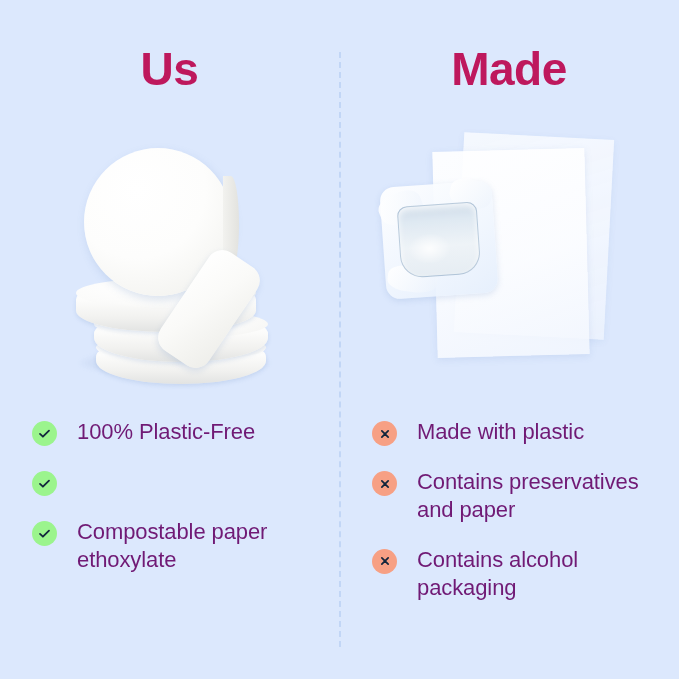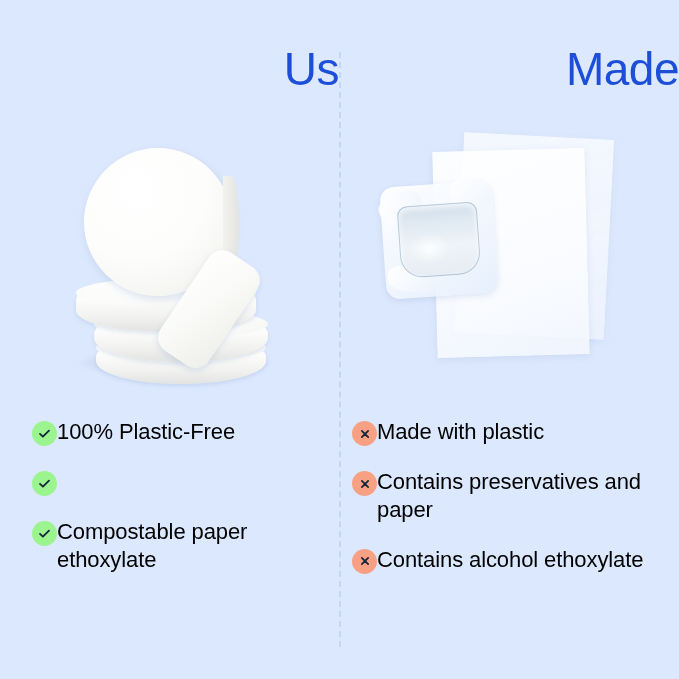--- a/index.html
+++ b/index.html
@@ -28,24 +28,24 @@
     width: 0;
     height: 595px;
     border-left: 2px dashed #c2d6f6;
   }
 
   
   .heading {
     position: absolute;
     top: 46px;
     font-size: 46px;
-    font-weight: 400;
+    font-weight: 700;
     letter-spacing: -0.5px;
-    color: #1d4ed8;
-    text-align: right;
+    color: #be185d;
+    text-align: center;
     line-height: 1;
   }
   .heading.us    { left: 0;     width: 339px; }
   .heading.them  { left: 339px; width: 340px; }
 
   
   .panel-art {
     position: absolute;
     top: 120px;
     height: 280px;
@@ -183,44 +183,45 @@
   .pod-crinkle.c1 { left: -2px; top: 6px;  width: 44px; height: 30px; transform: rotate(-18deg); }
   .pod-crinkle.c2 { left: 70px; top: -2px; width: 42px; height: 28px; transform: rotate(16deg); }
   .pod-crinkle.c3 { left: 2px;  top: 80px; width: 50px; height: 26px; transform: rotate(10deg); }
 
   
   .bullets {
     position: absolute;
     top: 418px;
   }
   .bullets.left  { left: 32px;  width: 290px; }
-  .bullets.right { left: 352px; width: 296px; }
+  .bullets.right { left: 372px; width: 296px; }
 
   .bullet-row {
     display: flex;
     align-items: flex-start;
     margin-bottom: 22px;
   }
   .bullet-icon {
     flex: 0 0 auto;
     width: 25px;
     height: 25px;
     border-radius: 50%;
     display: flex;
     align-items: center;
     justify-content: center;
     margin-top: 3px;
   }
   .bullet-icon.check { background: #9bf48d; }
   .bullet-icon.cross { background: #f7a084; }
   .bullet-icon svg { display: block; }
   .bullet-text {
+    margin-left: 20px;
     font-size: 22px;
     line-height: 1.27;
-    color: #000000;
+    color: #701a75;
     letter-spacing: -0.1px;
   }
 </style>
 </head>
 <body>
 
 <div class="stage">
 
   <div class="divider"></div>
 
@@ -314,18 +315,18 @@
       </span>
       <span class="bullet-text">Contains preservatives and paper</span>
     </div>
 
     <div class="bullet-row">
       <span class="bullet-icon cross">
         <svg width="14" height="14" viewBox="0 0 16 16" aria-hidden="true">
           <path d="M4.4 4.4 L11.6 11.6 M11.6 4.4 L4.4 11.6" fill="none" stroke="#12263c" stroke-width="2" stroke-linecap="round"></path>
         </svg>
       </span>
-      <span class="bullet-text">Contains alcohol ethoxylate</span>
+      <span class="bullet-text">Contains alcohol packaging</span>
     </div>
 
   </div>
 
 </div>
 
 </body></html>

